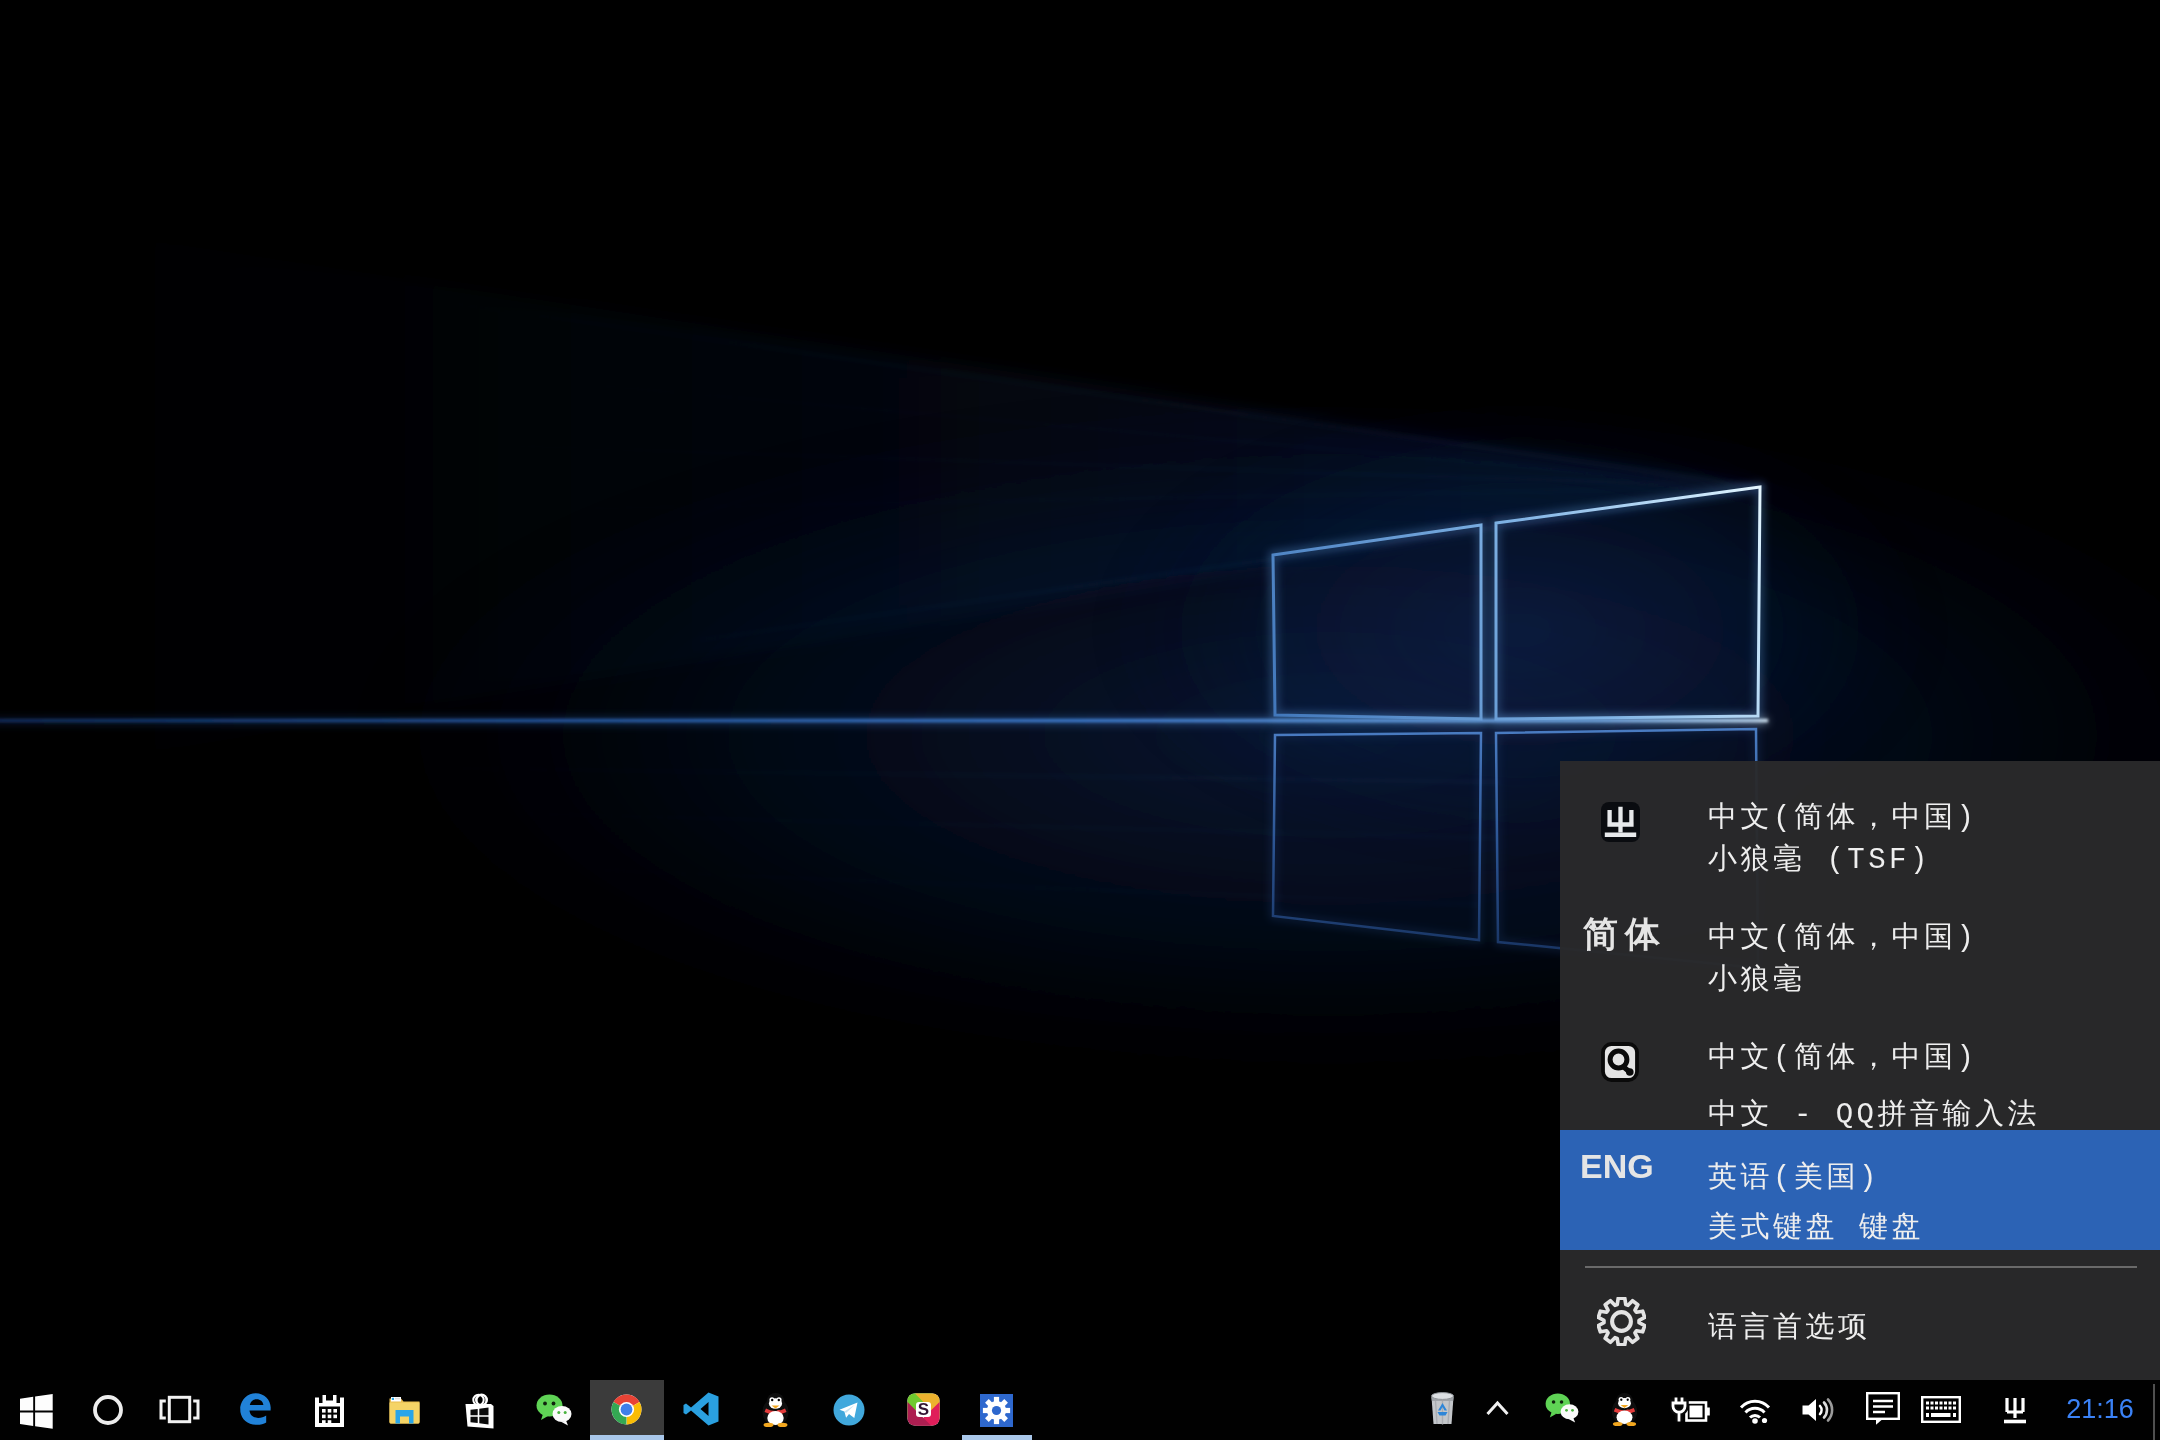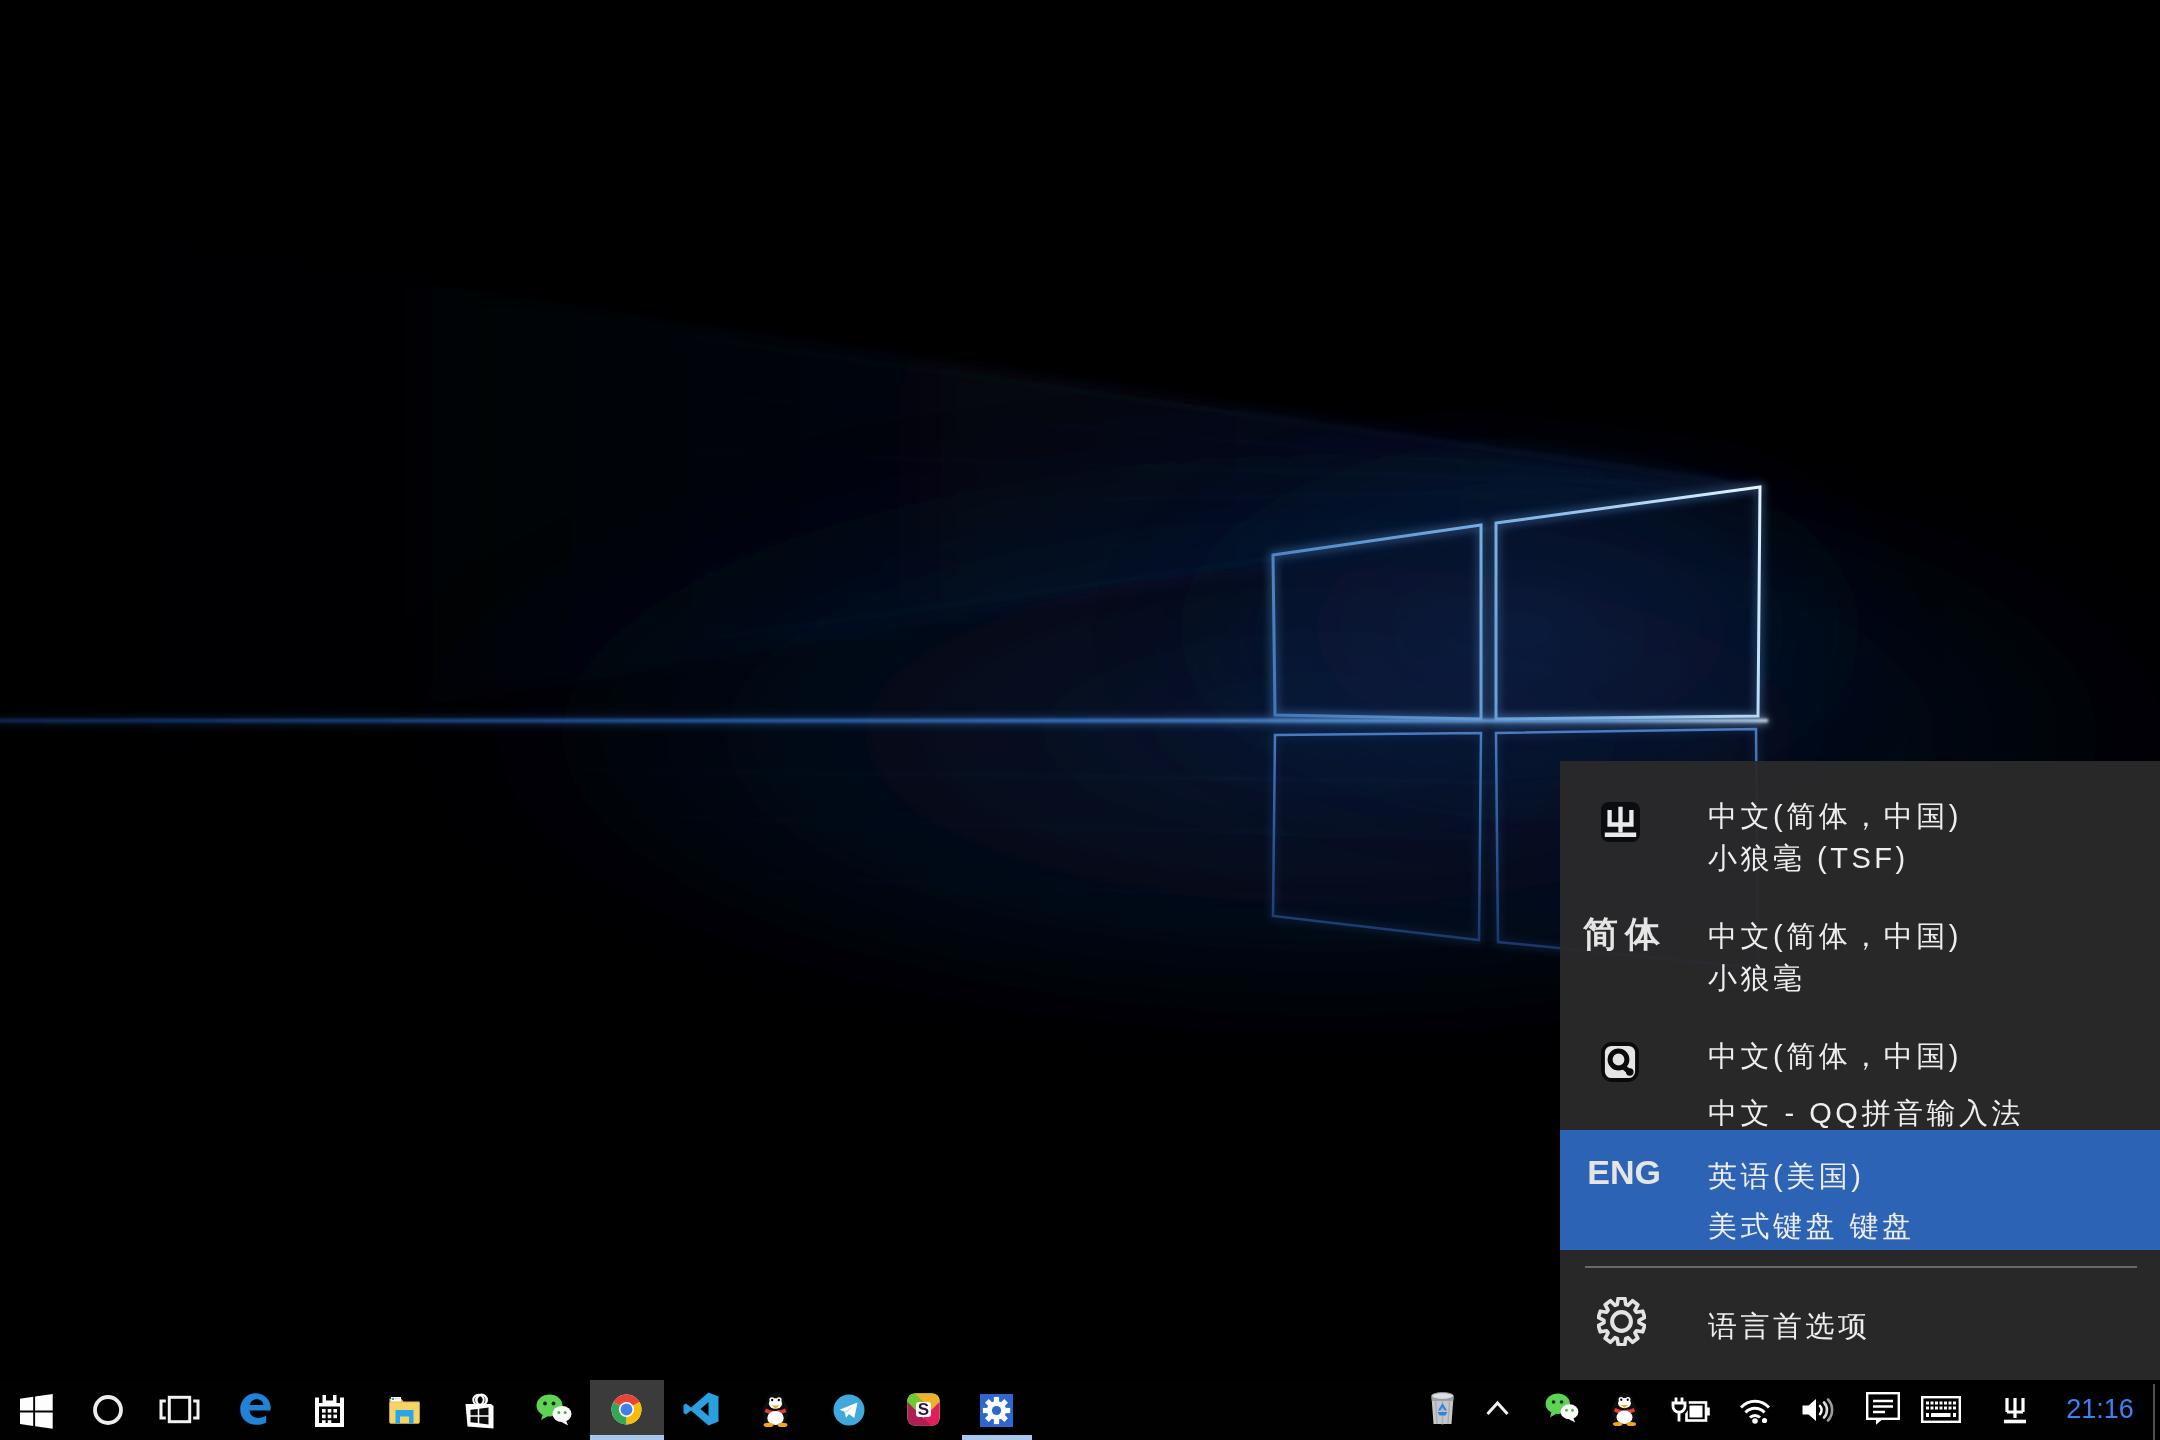--- a/index.html
+++ b/index.html
@@ -1,21 +1,21 @@
 <!DOCTYPE html>
 <html><head>
 <meta charset="utf-8">
 <style>
 html,body{margin:0;padding:0;width:2160px;height:1440px;background:#000;overflow:hidden;
 font-family:"Liberation Sans",sans-serif;}
 #stage{position:absolute;left:0;top:0;width:2160px;height:1440px;}
 .abs{position:absolute;}
 #popup{position:absolute;left:1560px;top:761px;width:600px;height:619px;background:rgba(42,42,43,0.958);}
 .prow{position:absolute;left:0;width:600px;height:120px;}
-.ptxt{position:absolute;left:148px;color:#eeeeee;font-size:29px;white-space:nowrap;letter-spacing:3.5px;}
+.ptxt{position:absolute;left:148px;color:#eeeeee;font-size:29px;white-space:nowrap;letter-spacing:3.5px;font-family:Liberation Mono, monospace;}
 .plabel{position:absolute;color:#e5e5e5;font-weight:bold;font-size:34px;white-space:nowrap;}
 .pl2{letter-spacing:7px;font-size:35px;}
 #taskbar{position:absolute;left:0;top:1380px;width:2160px;height:60px;background:#010101;}
 #clock{position:absolute;left:2062px;top:1394px;width:76px;text-align:center;color:#3b82f6;font-size:27px;}
 </style>
 </head>
 <body>
 <div id="stage">
 
 <svg class="abs" style="left:0;top:0" width="2160" height="1440" viewBox="0 0 2160 1440">
@@ -134,21 +134,21 @@
       <rect x="2" y="2" width="34" height="36" rx="8.5" fill="#e4e4e4" stroke="#0a0a0a" stroke-width="3.8"></rect>
       <circle cx="17.5" cy="17.5" r="8.4" fill="none" stroke="#0a0a0a" stroke-width="5"></circle>
       <path d="M21.5,24 L27.5,29" stroke="#0a0a0a" stroke-width="5.2"></path>
       <circle cx="28.8" cy="30" r="3.8" fill="#0a0a0a"></circle>
     </svg>
     <div class="ptxt" style="top:27px;">中文(简体，中国)</div>
     <div class="ptxt" style="top:69px;margin-top:15px;">中文 - QQ拼音输入法</div>
   </div>
 
   <div class="prow" style="top:369px;background:#2c63b5;">
-    <div class="plabel" style="left:20px;top:23px;width:81px;text-align:right;">ENG</div>
+    <div class="plabel" style="left:20px;top:17px;width:81px;text-align:left;">ENG</div>
     <div class="ptxt" style="top:27px;">英语(美国)</div>
     <div class="ptxt" style="top:69px;margin-top:8px;">美式键盘 键盘</div>
   </div>
 
   <div class="abs" style="left:25px;top:505px;width:552px;height:1.6px;background:#6a6a6a;"></div>
 
   <svg class="abs" style="left:37px;top:536px" width="49" height="49" viewBox="0 0 48 48">
     <g fill="none" stroke="#e3e3e3" stroke-width="3.6" stroke-linejoin="round">
       <path d="M19.8,7.3 L20.8,1.2 L27.2,1.2 L28.2,7.3 L30.4,8.1 L34.8,3.7 L40.0,7.5 L37.2,12.9 L38.6,14.9 L44.7,13.9 L46.7,20.0 L41.2,22.8 L41.2,25.2 L46.7,28.0 L44.7,34.1 L38.6,33.1 L37.2,35.1 L40.0,40.5 L34.8,44.3 L30.4,39.9 L28.2,40.7 L27.2,46.8 L20.8,46.8 L19.8,40.7 L17.6,39.9 L13.2,44.3 L8.0,40.5 L10.8,35.1 L9.4,33.1 L3.3,34.1 L1.3,28.0 L6.8,25.2 L6.8,22.8 L1.3,20.0 L3.3,13.9 L9.4,14.9 L10.8,12.9 L8.0,7.5 L13.2,3.7 L17.6,8.1 z"></path>
       <circle cx="24" cy="24" r="9.2" stroke-width="4"></circle>

